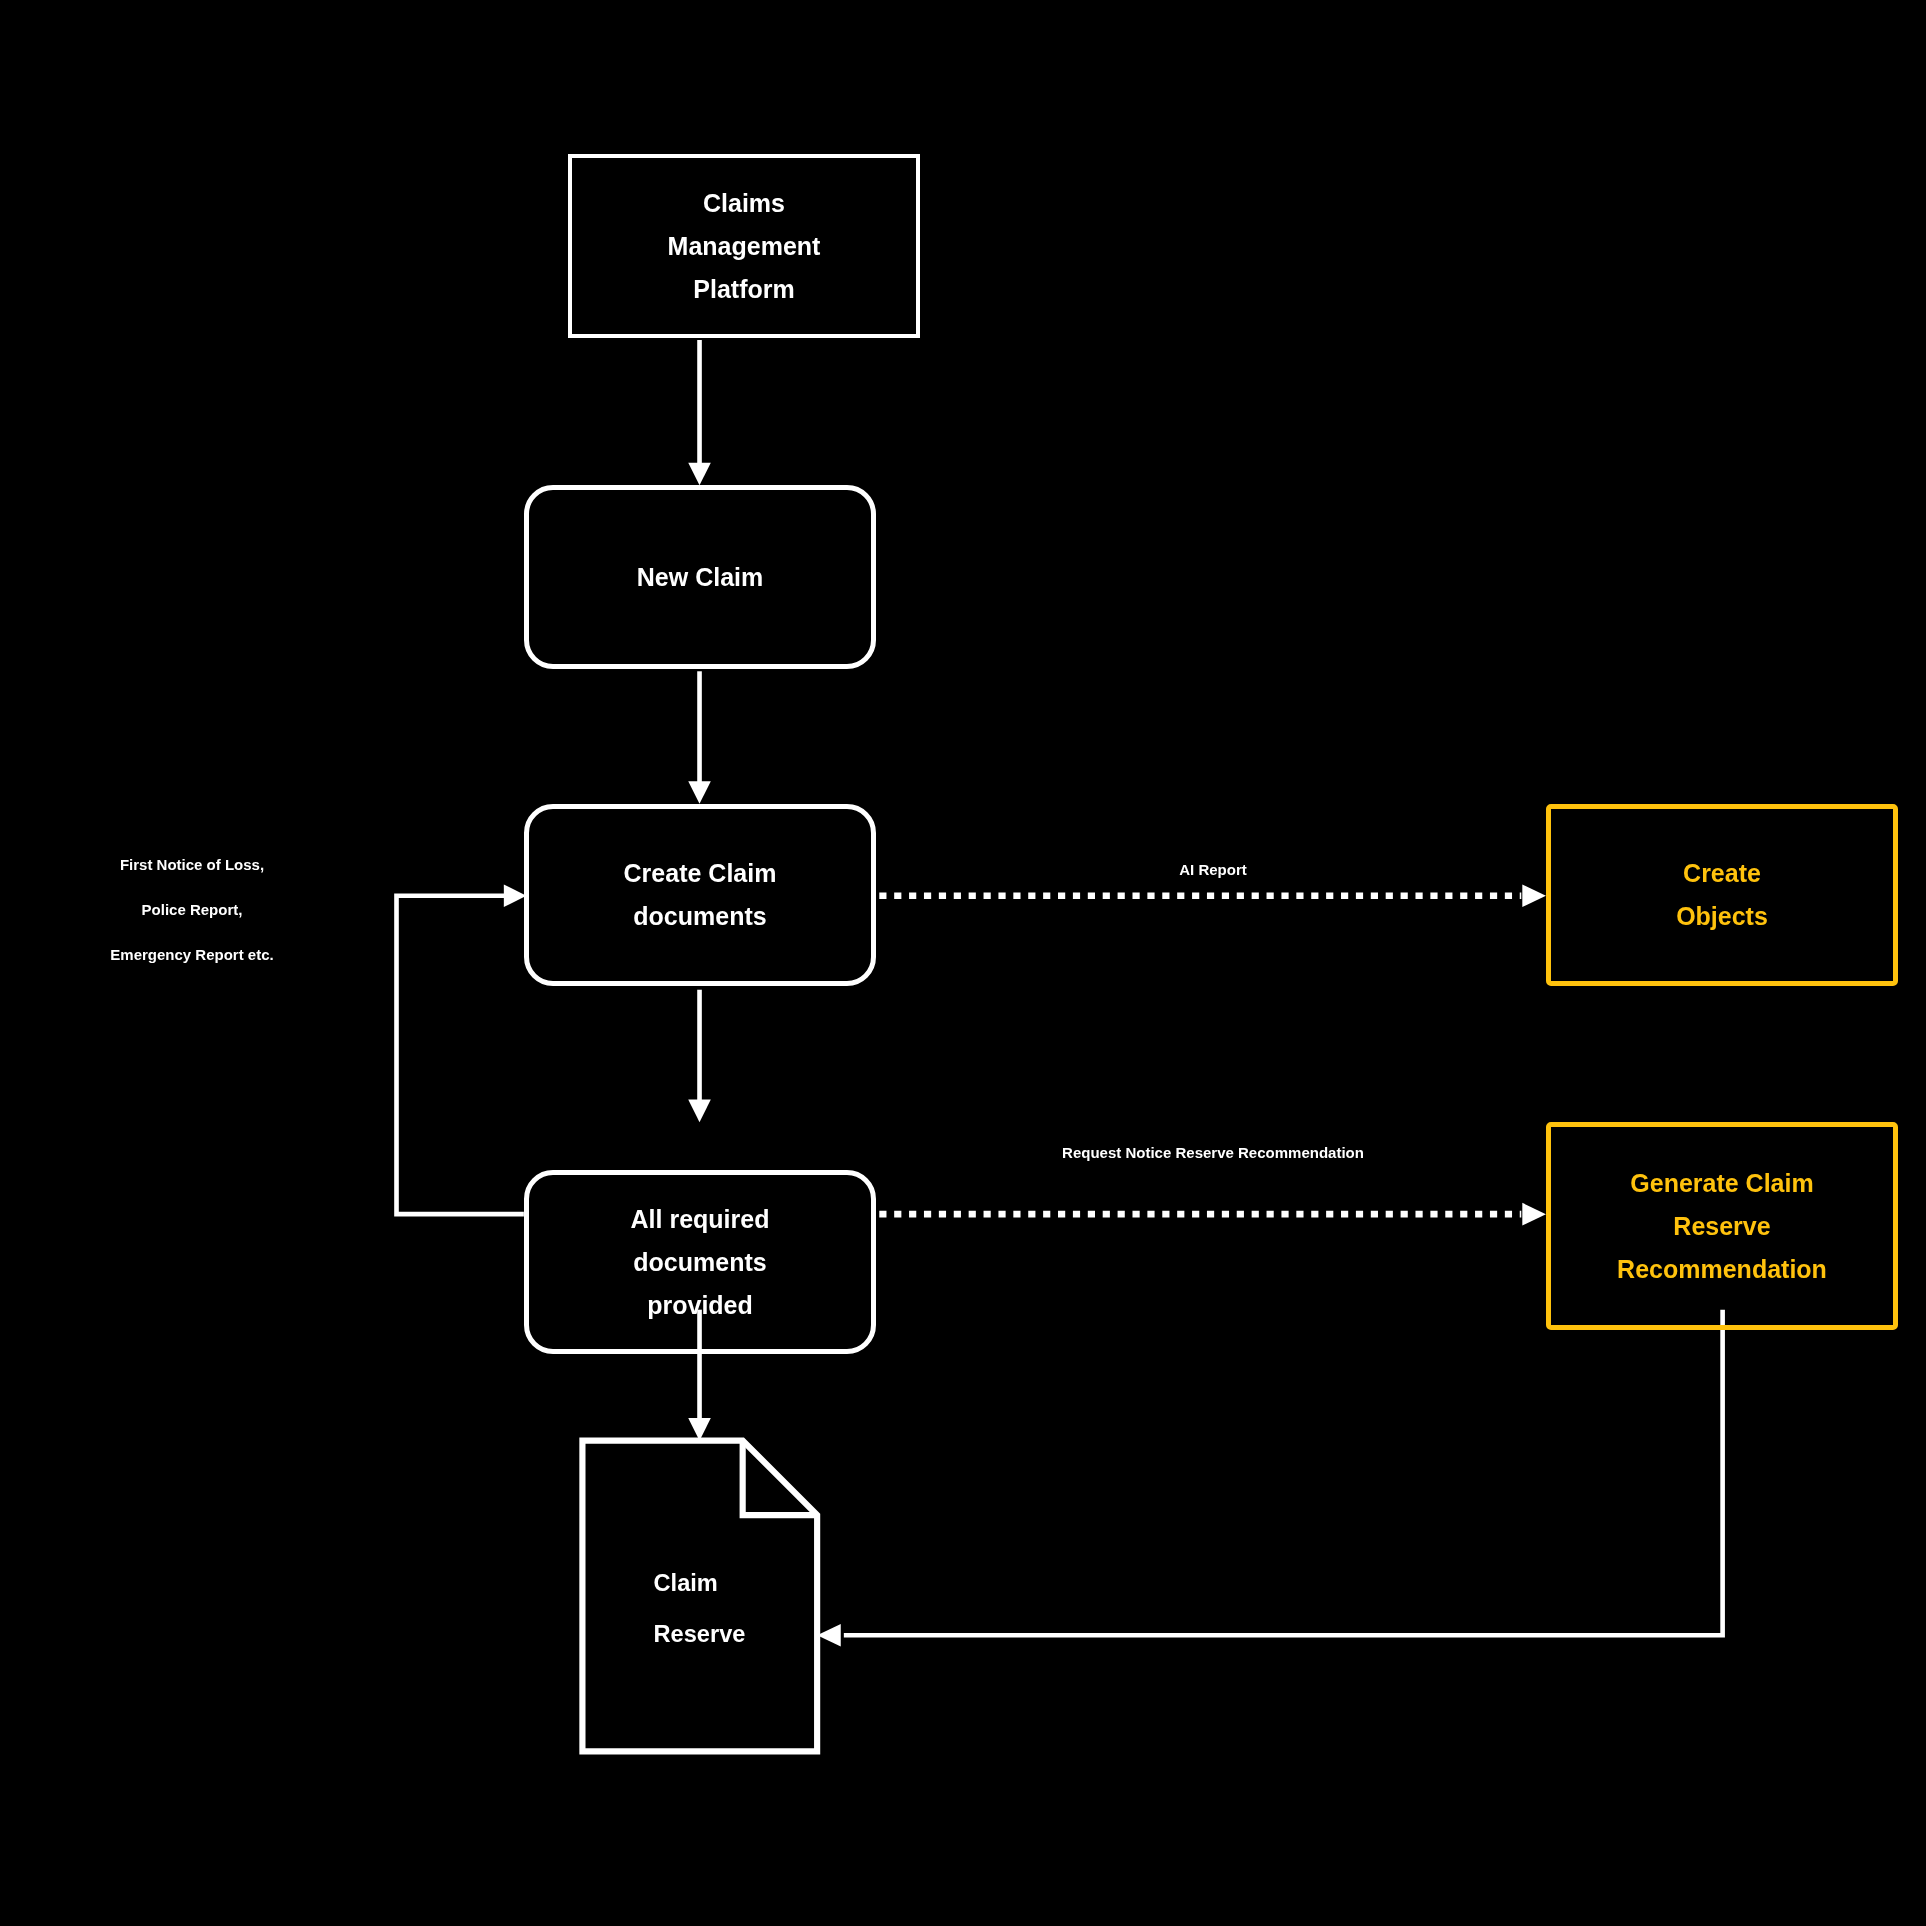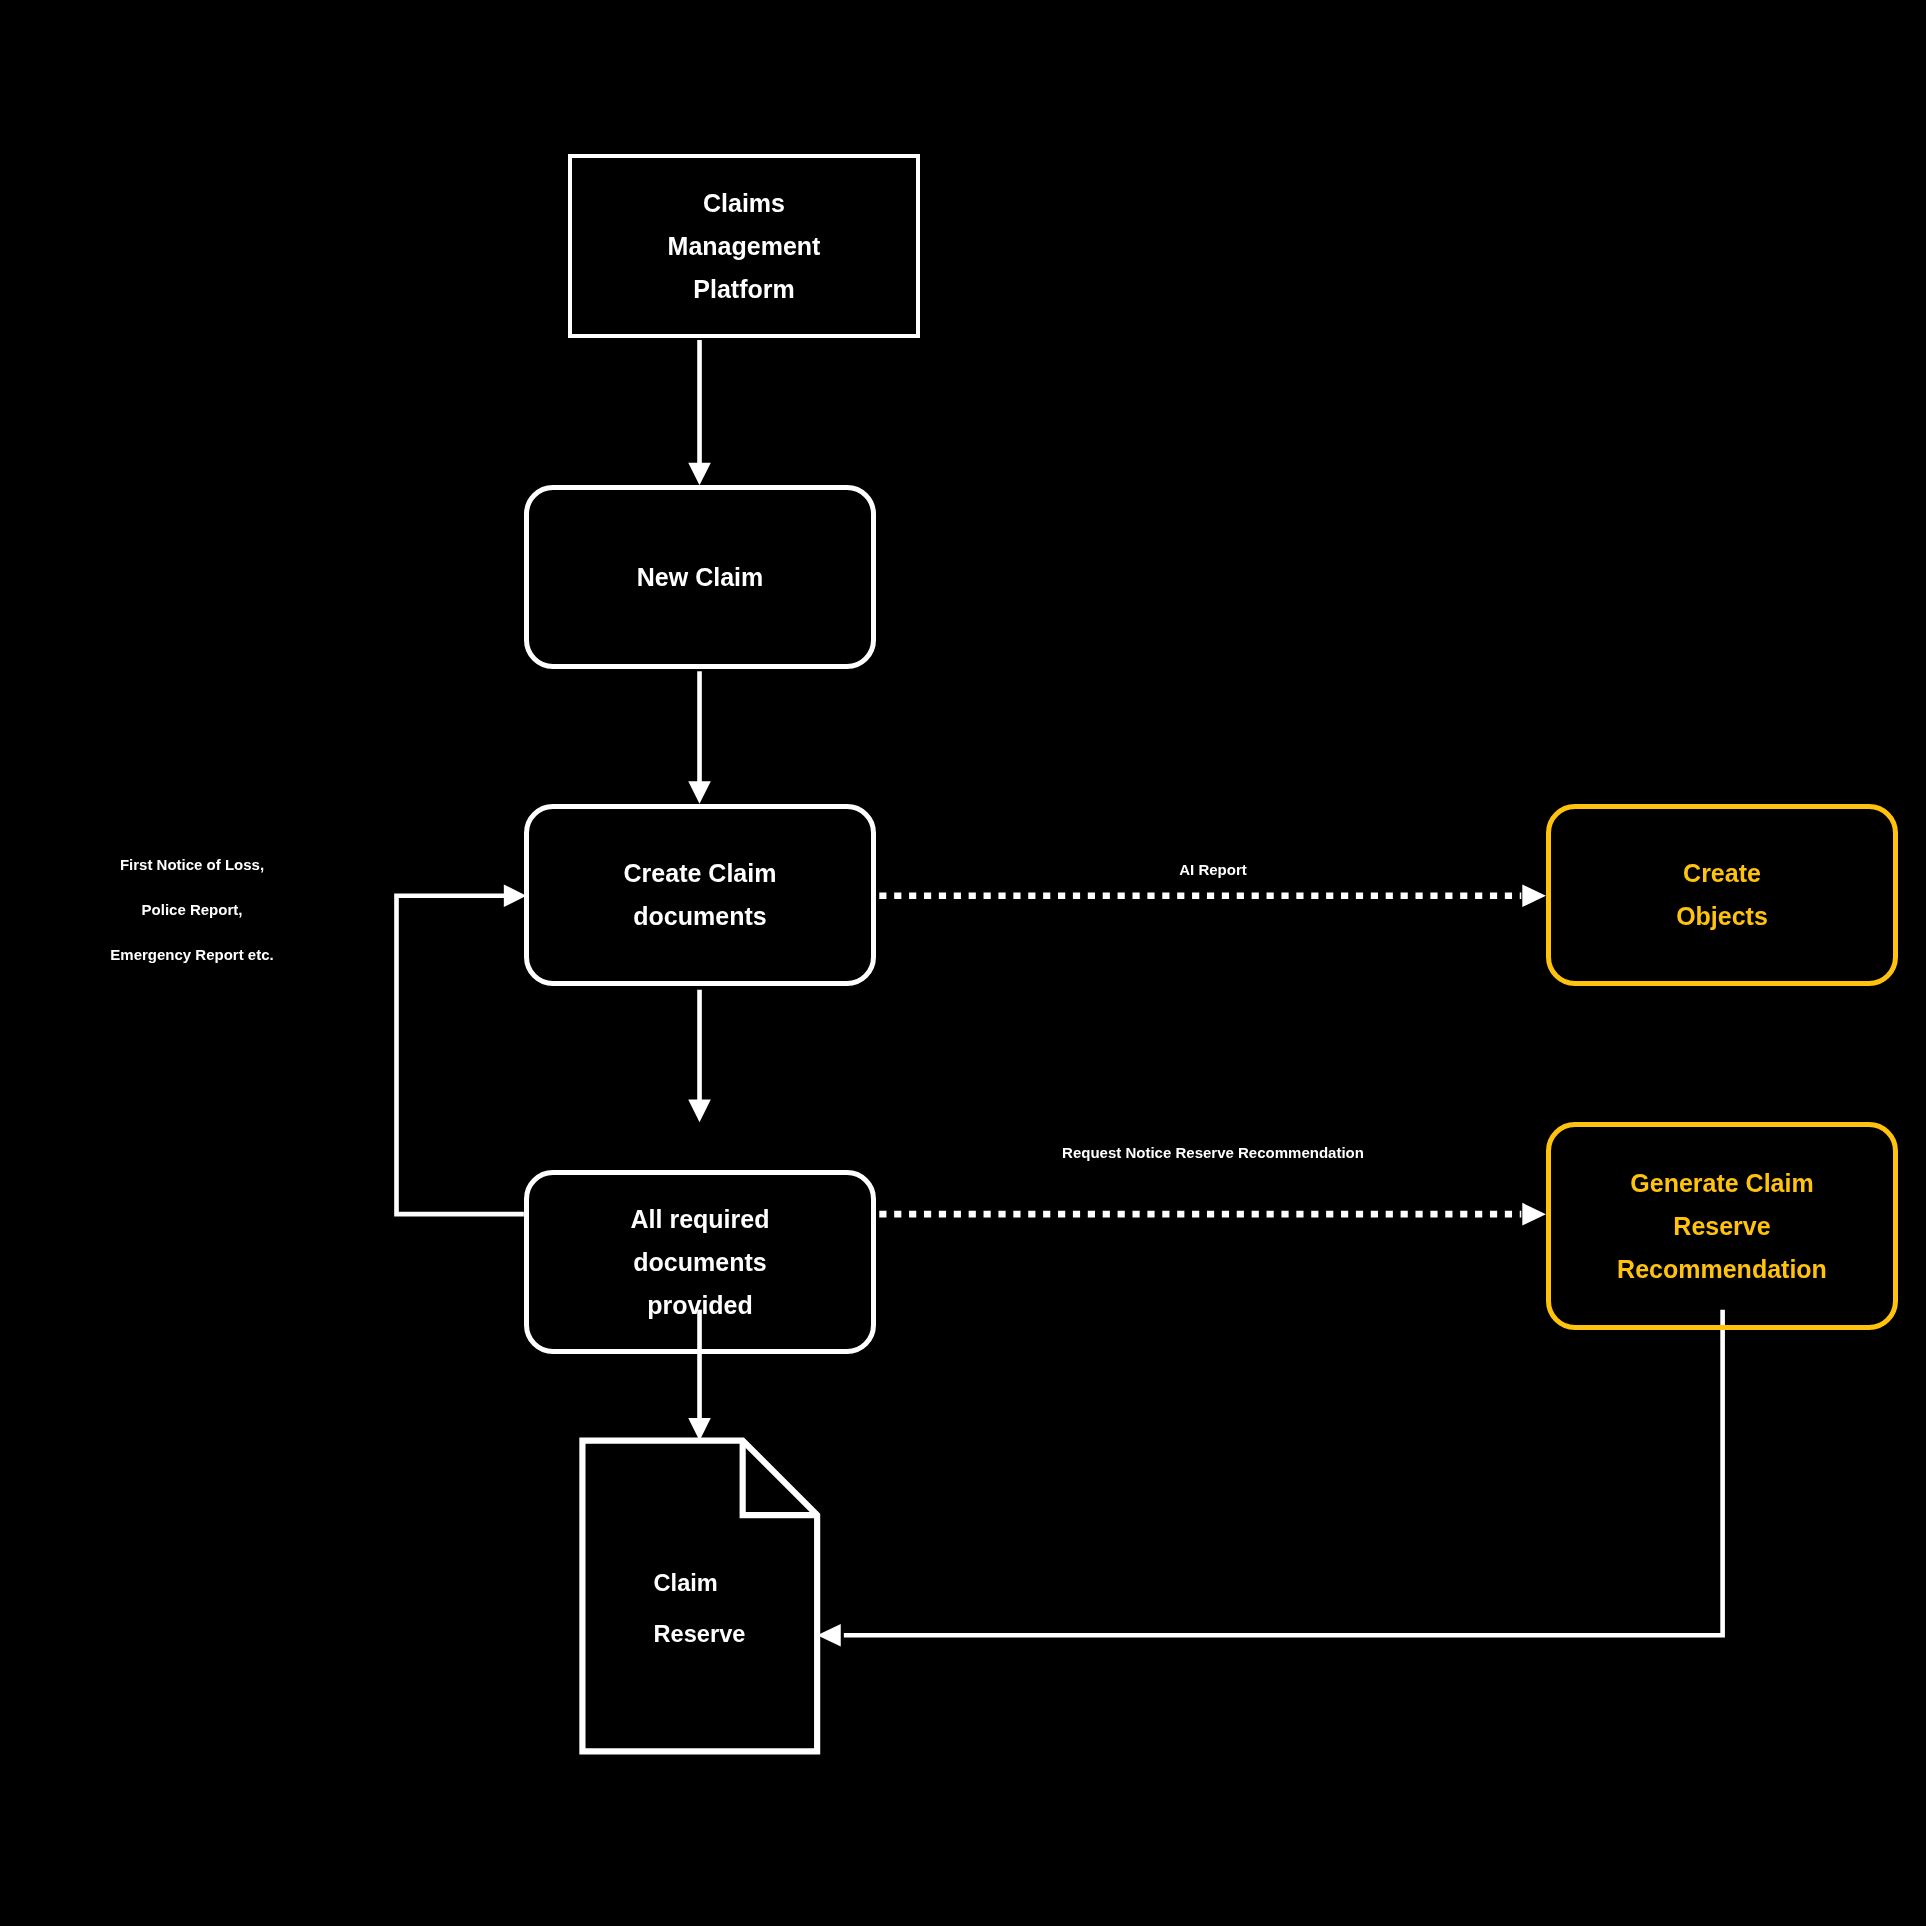--- a/index.html
+++ b/index.html
@@ -16,21 +16,21 @@
   svg .wdotted{stroke:var(--line);stroke-width:13;stroke-dasharray:14 15;fill:none;}
   svg .wdoc{stroke:var(--line);stroke-width:12;fill:none;stroke-linejoin:miter;}
   svg .whead{fill:var(--line);stroke:none;}
 
   .node{position:absolute;display:flex;align-items:center;justify-content:center;
         text-align:center;color:var(--text);
         font-weight:700;font-size:25px;line-height:43px;
         white-space:pre-line;box-sizing:border-box;}
   .rect-node{border:4.6px solid var(--line);}
   .rounded-node{border:5.1px solid var(--line);border-radius:29px;}
-  .yellow-node{border:5.1px solid var(--accent);border-radius:29px;color:var(--accent);}
+  .yellow-node{border:5.1px solid var(--accent);border-radius:5px;color:var(--accent);}
 
   .n-claims   {left:524px;top:154px; width:352px;height:184px;margin-left:44px;}
   .n-newclaim {left:524px;top:485px; width:352px;height:184px;}
   .n-provide  {left:524px;top:804px;width:352px;height:182px;}
   .n-alldocs  {left:524px;top:1122px;width:352px;height:184px;margin-top:48px;}
   .n-create   {left:1546px;top:804px;width:352px;height:182px;}
   .n-generate {left:1546px;top:1122px;width:352px;height:208px;}
 
   .doc-label{position:absolute;left:582px;top:1557px;width:235px;height:103px;
         display:flex;align-items:center;justify-content:center;

